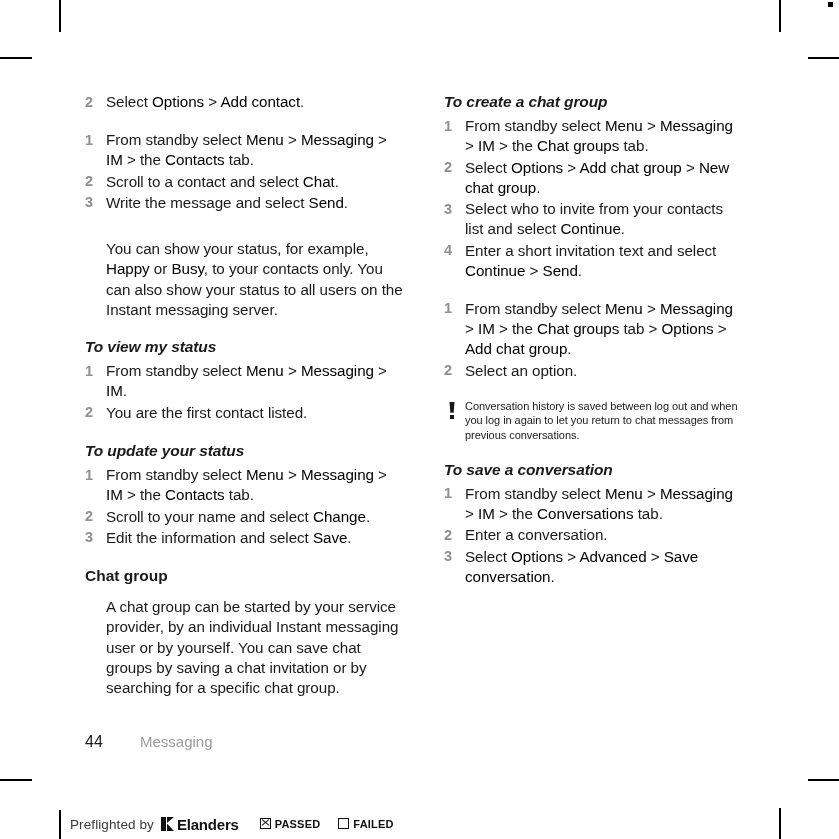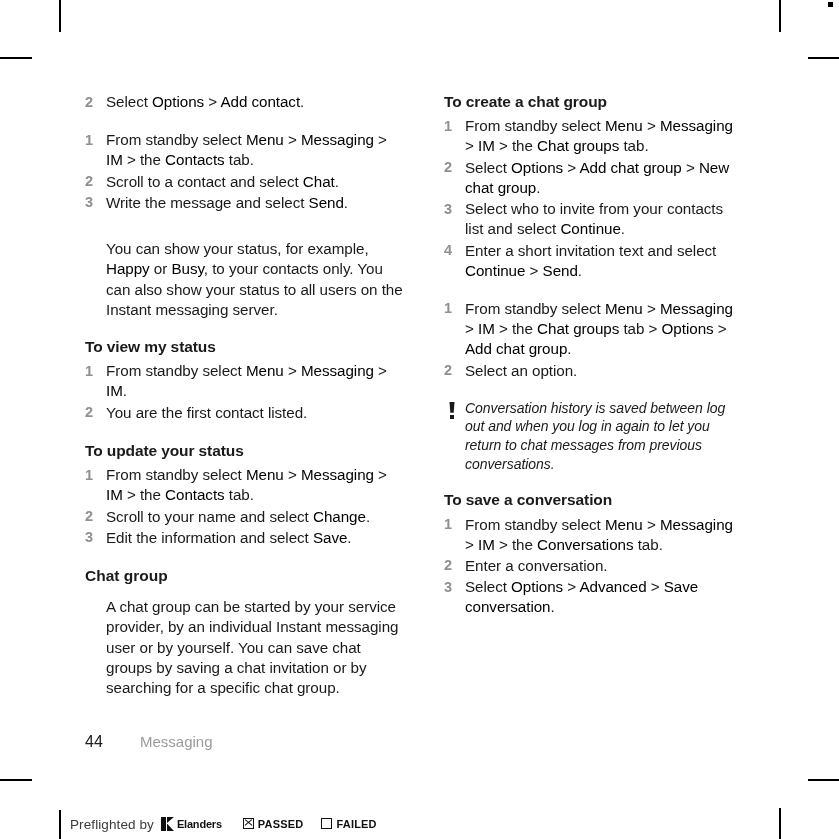--- a/index.html
+++ b/index.html
@@ -44,20 +44,21 @@
     position: absolute;
     top: 92px;
   }
   .col-left  { left: 85px;  width: 318px; }
   .col-right { left: 444px; width: 300px; }
 
   
   h3.sec-head {
     font-size: 15.5px;
     font-weight: bold;
+    font-style: italic;
     margin: 0 0 5px 0;
     line-height: 1.24;
     letter-spacing: -0.1px;
   }
   h3.sec-head-plain {
     font-size: 15.5px;
     font-weight: bold;
     font-style: normal;
     margin: 0 0 4px 0;
     line-height: 1.24;
@@ -125,22 +126,21 @@
   .note-icon .dot {
     position: absolute;
     left: 6px;
     top: 13px;
     width: 4px;
     height: 4px;
     background: #1a1a1a;
   }
   .note-text {
     flex: 1 1 auto;
-    font-size: 14px;
-    font-style: italic;
+    font-size: 11px;
     line-height: 1.33;
     letter-spacing: -0.05px;
   }
 
   
   .page-footer {
     position: absolute;
     left: 85px;
     top: 733px;
     display: flex;
@@ -192,21 +192,21 @@
     position: absolute; left: 6px; top: 0;
     width: 7px; height: 6px; background: #111;
     clip-path: polygon(0 0, 100% 0, 0 100%);
   }
   .pf-logo .mark .m3 {
     position: absolute; left: 6px; top: 6.5px;
     width: 7px; height: 7.5px; background: #111;
     clip-path: polygon(0 0, 100% 100%, 0 100%);
   }
   .pf-logo .wordmark {
-    font-size: 11px;
+    font-size: 15px;
     font-weight: bold;
     color: #111;
     letter-spacing: -0.2px;
   }
   .pf-check {
     display: inline-flex;
     margin-left: 18px;
   }
   .pf-box {
     width: 11px; height: 11px;

